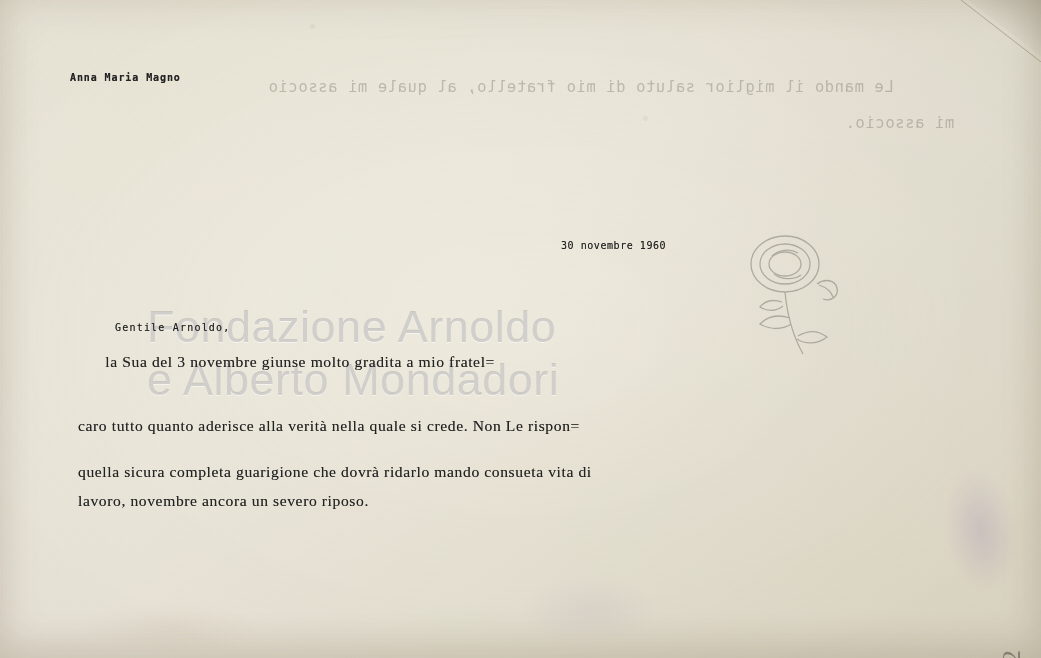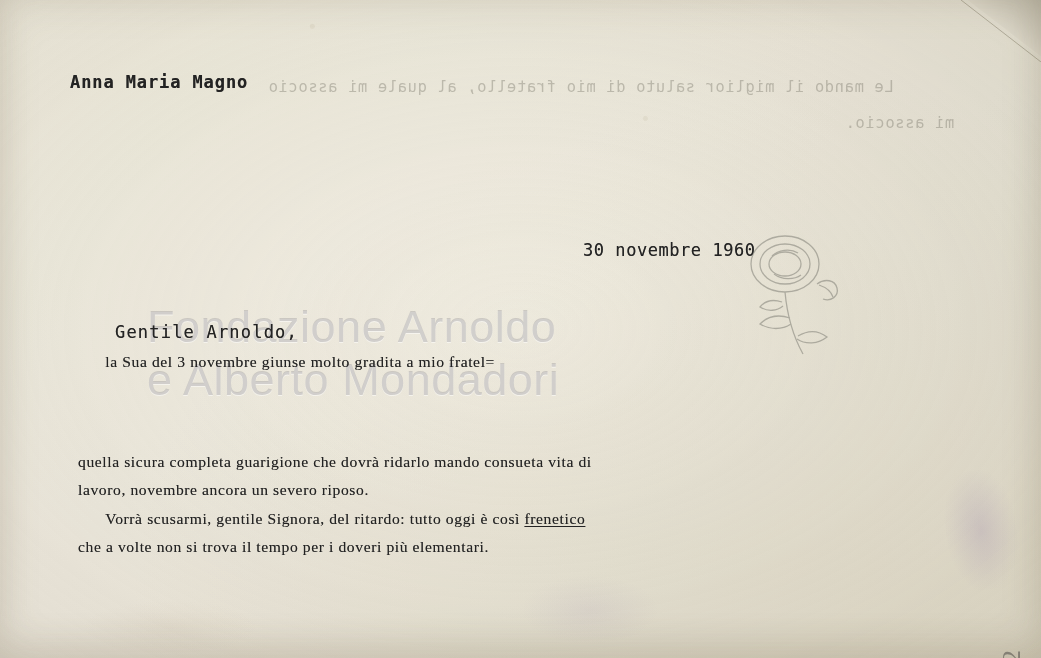--- a/index.html
+++ b/index.html
@@ -97,28 +97,28 @@
     width: 150px;
     height: 140px;
     pointer-events: none;
     opacity: 0.45;
   }
 
   
   .typed {
     position: absolute;
     white-space: pre;
-    font-size: 17px;
+    font-size: 10px;
     letter-spacing: 0.55px;
     color: #232323;
     text-shadow: 0 0 0.6px rgba(40,40,40,0.55);
     text-align: right;
   }
   .recipient { left: 70px; top: 72px; font-weight: bold; letter-spacing: 0.9px; }
-  .datefield { left: 583px; top: 240px; }
+  .datefield { left: 561px; top: 240px; }
   .salutation { left: 115px; top: 322px; letter-spacing: 1.2px; }
 
   .body {
     position: absolute;
     left: 78px;
     top: 348px;
     width: 930px;
   }
   .body p { margin: 0; font-family: Liberation Serif, serif; }
   .ln {
@@ -197,29 +197,25 @@
     <div class="wm-line">e Alberto Mondadori</div>
   </div>
 
   <div class="typed salutation">Gentile Arnoldo,</div>
 
   <div class="body">
     <p>
       <span class="ln"><span class="indent"></span><span>la Sua del 3 novembre giunse molto gradita a mio fratel=</span></span><br>
       <br>
       <br>
-      <br>
+      <span class="ln">caro tutto quanto aderisce alla verità nella quale si crede. Non Le rispon=</span><br>
       <br>
       <span class="ln">quella sicura completa guarigione che dovrà ridarlo mando consueta vita di</span><br>
       <span class="ln">lavoro, novembre ancora un severo riposo.</span>
     </p>
-    <p>
-      <span class="ln"><span class="indent"></span><span>Vorrà scusarmi, gentile Signora, del ritardo: tutto oggi è così </span><span class="ul">frenetico</span></span><br>
-      <span class="ln">che a volte non si trova il tempo per i doveri più elementari.</span>
-    </p>
   </div>
 
   <div class="smudge smudge-a"></div>
   <div class="smudge smudge-b"></div>
   <div class="smudge smudge-c"></div>
 
   <div class="fold"></div>
   <svg class="fold-line" viewBox="0 0 80 62">
     <path d="M0 0 L80 62" stroke="rgba(120,112,90,0.45)" stroke-width="1" fill="none"></path>
   </svg>

